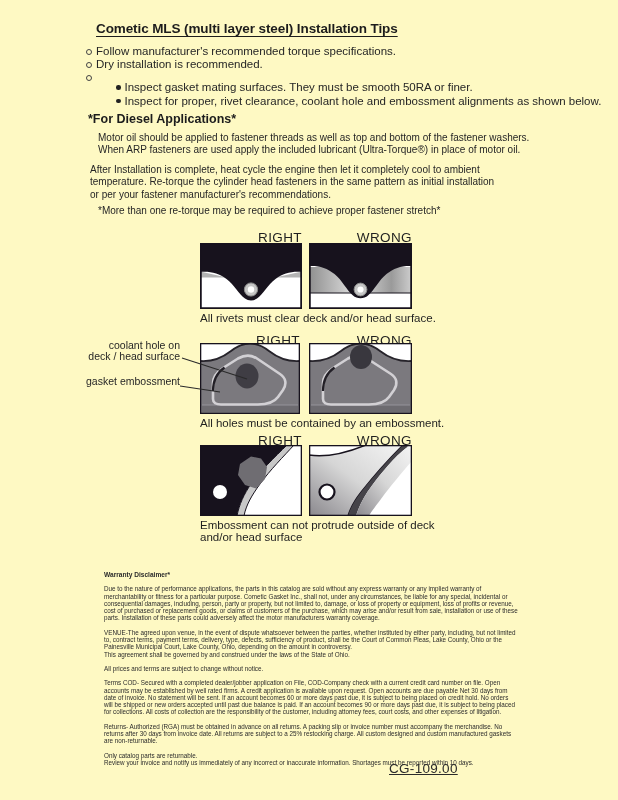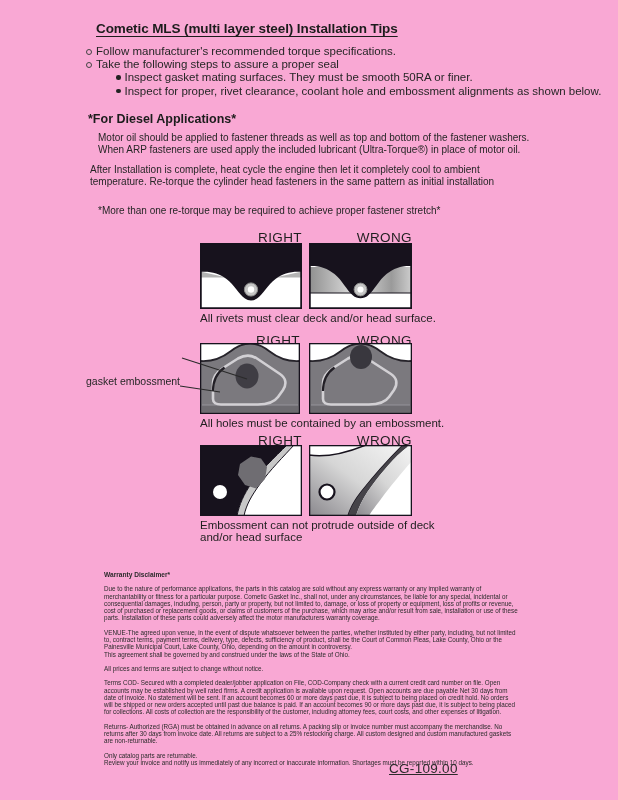--- a/index.html
+++ b/index.html
@@ -1,16 +1,16 @@
 <!DOCTYPE html>
 <html><head>
 <meta charset="utf-8">
 <style>
   html,body{margin:0;padding:0;background:#ffffff;}
-  .page{position:relative;width:618px;height:800px;background:#f9a8d4;overflow:hidden;
+  .page{position:relative;width:618px;height:800px;background:#fef9c3;overflow:hidden;
         font-family:"Liberation Sans","DejaVu Sans",sans-serif;color:#222;}
   .abs{position:absolute;}
 
   
   .title{left:96px;top:21px;font-size:13.5px;font-weight:bold;letter-spacing:-0.1px;
          text-decoration:underline;text-underline-offset:2.5px;color:#1c1c1c;}
   .tips{left:0;top:45px;width:618px;font-size:11.5px;line-height:13.2px;color:#262626;}
   .brow{display:flex;align-items:flex-start;}
   .brow.l1{margin-left:86px;}
   .brow.l2{margin-left:116px;}
@@ -64,21 +64,24 @@
 
   <div class="abs title">Cometic MLS (multi layer steel) Installation Tips</div>
 
   <div class="abs tips">
     <div class="brow l1">
       <span class="bullet hollow"></span>
       <span>Follow manufacturer's recommended torque specifications.</span>
     </div>
     <div class="brow l1">
       <span class="bullet hollow"></span>
-      <span>Take the following steps to assure a proper seal</span>
+      <span>Dry installation is recommended.</span>
+    </div>
+    <div class="brow l1">
+      <span class="bullet hollow"></span>
     </div>
     <div class="brow l2">
       <span class="bullet filled"></span>
       <span>Inspect gasket mating surfaces.  They must be smooth 50RA or finer.</span>
     </div>
     <div class="brow l2">
       <span class="bullet filled"></span>
       <span>Inspect for proper, rivet clearance, coolant hole and embossment alignments as shown below.</span>
     </div>
   </div>
@@ -86,20 +89,21 @@
   <div class="abs diesel-h">*For Diesel Applications*</div>
 
   <div class="abs p1 body-txt">
     <div>Motor oil should be applied to fastener threads as well as top and bottom of the fastener washers.</div>
     <div>When ARP fasteners are used apply the included lubricant (Ultra-Torque®) in place of motor oil.</div>
   </div>
 
   <div class="abs p2 body-txt">
     <div>After Installation is complete, heat cycle the engine then let it completely cool to ambient</div>
     <div>temperature. Re-torque the cylinder head fasteners in the same pattern as initial installation</div>
+    <div>or per your fastener manufacturer's recommendations.</div>
   </div>
 
   <div class="abs note body-txt">*More than one re-torque may be required to achieve proper fastener stretch*</div>
 
   <div class="abs dlabel p1-lr">RIGHT</div>
   <div class="abs dlabel p1-lw">WRONG</div>
 
   <div class="abs p1-r">
     <svg width="102" height="66" viewBox="0 0 102 66">
       <rect width="102" height="66" fill="#ffffff"></rect>
@@ -131,20 +135,24 @@
       <circle cx="51.5" cy="46.5" r="3.1" fill="#ffffff"></circle>
       <rect x="0" y="0" width="103" height="66" fill="none" stroke="#17121d" stroke-width="3.5"></rect>
     </svg>
   </div>
 
   <div class="abs dcap p1-cap">All rivets must clear deck and/or head surface.</div>
 
   <div class="abs dlabel p2-lr">RIGHT</div>
   <div class="abs dlabel p2-lw">WRONG</div>
 
+  <div class="abs side-lbl lbl-coolant">
+    <div>coolant hole on</div>
+    <div>deck / head surface</div>
+  </div>
   <div class="abs side-lbl lbl-emboss">gasket embossment</div>
 
   <div class="abs p2-r">
     <svg width="100" height="71" viewBox="0 0 100 71">
       <rect width="100" height="71" fill="#ffffff"></rect>
       <path d="M0,18 C12,19 22,15 31,8 C38,2.5 43,0.5 50,0.5 C57,0.5 62,2.5 69,8 C78,15 88,19 100,18 L100,71 L0,71 Z" fill="#7b797e" stroke="#26232a" stroke-width="1.8"></path>
       <rect x="2" y="62" width="96" height="7" fill="#6d6b70"></rect>
       <line x1="2" y1="62" x2="98" y2="62" stroke="#96949a" stroke-width="1"></line>
       <path d="M13,56 L13,40 C13,33.5 17,29 23,25 L38,15.5 C45,11.5 51,11.5 57,15.5 L80,31 C86,35 87,41 83,47 L78,54 C74,59.5 68,61.5 58,61.5 L21,61.5 C16,61.5 13,60 13,56 Z" fill="none" stroke="#d2d0d4" stroke-width="2.6"></path>
       <path d="M13,48 C13,37 16.5,30 24.5,24.5" fill="none" stroke="#221f26" stroke-width="2.2"></path>

